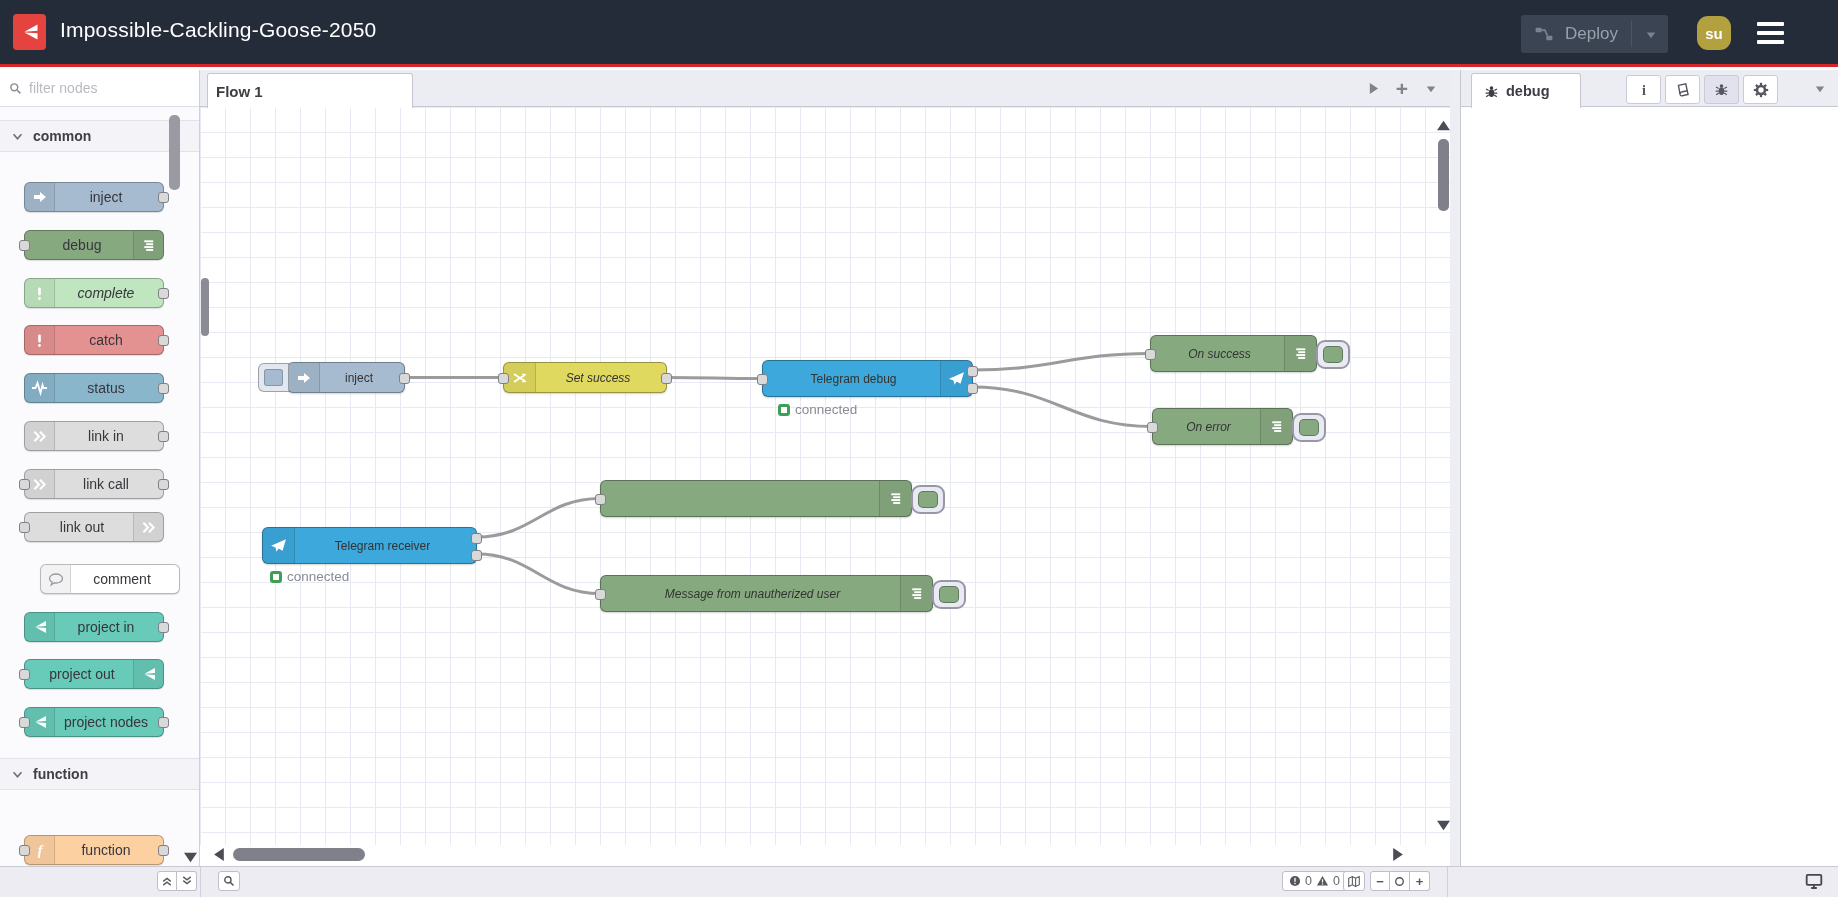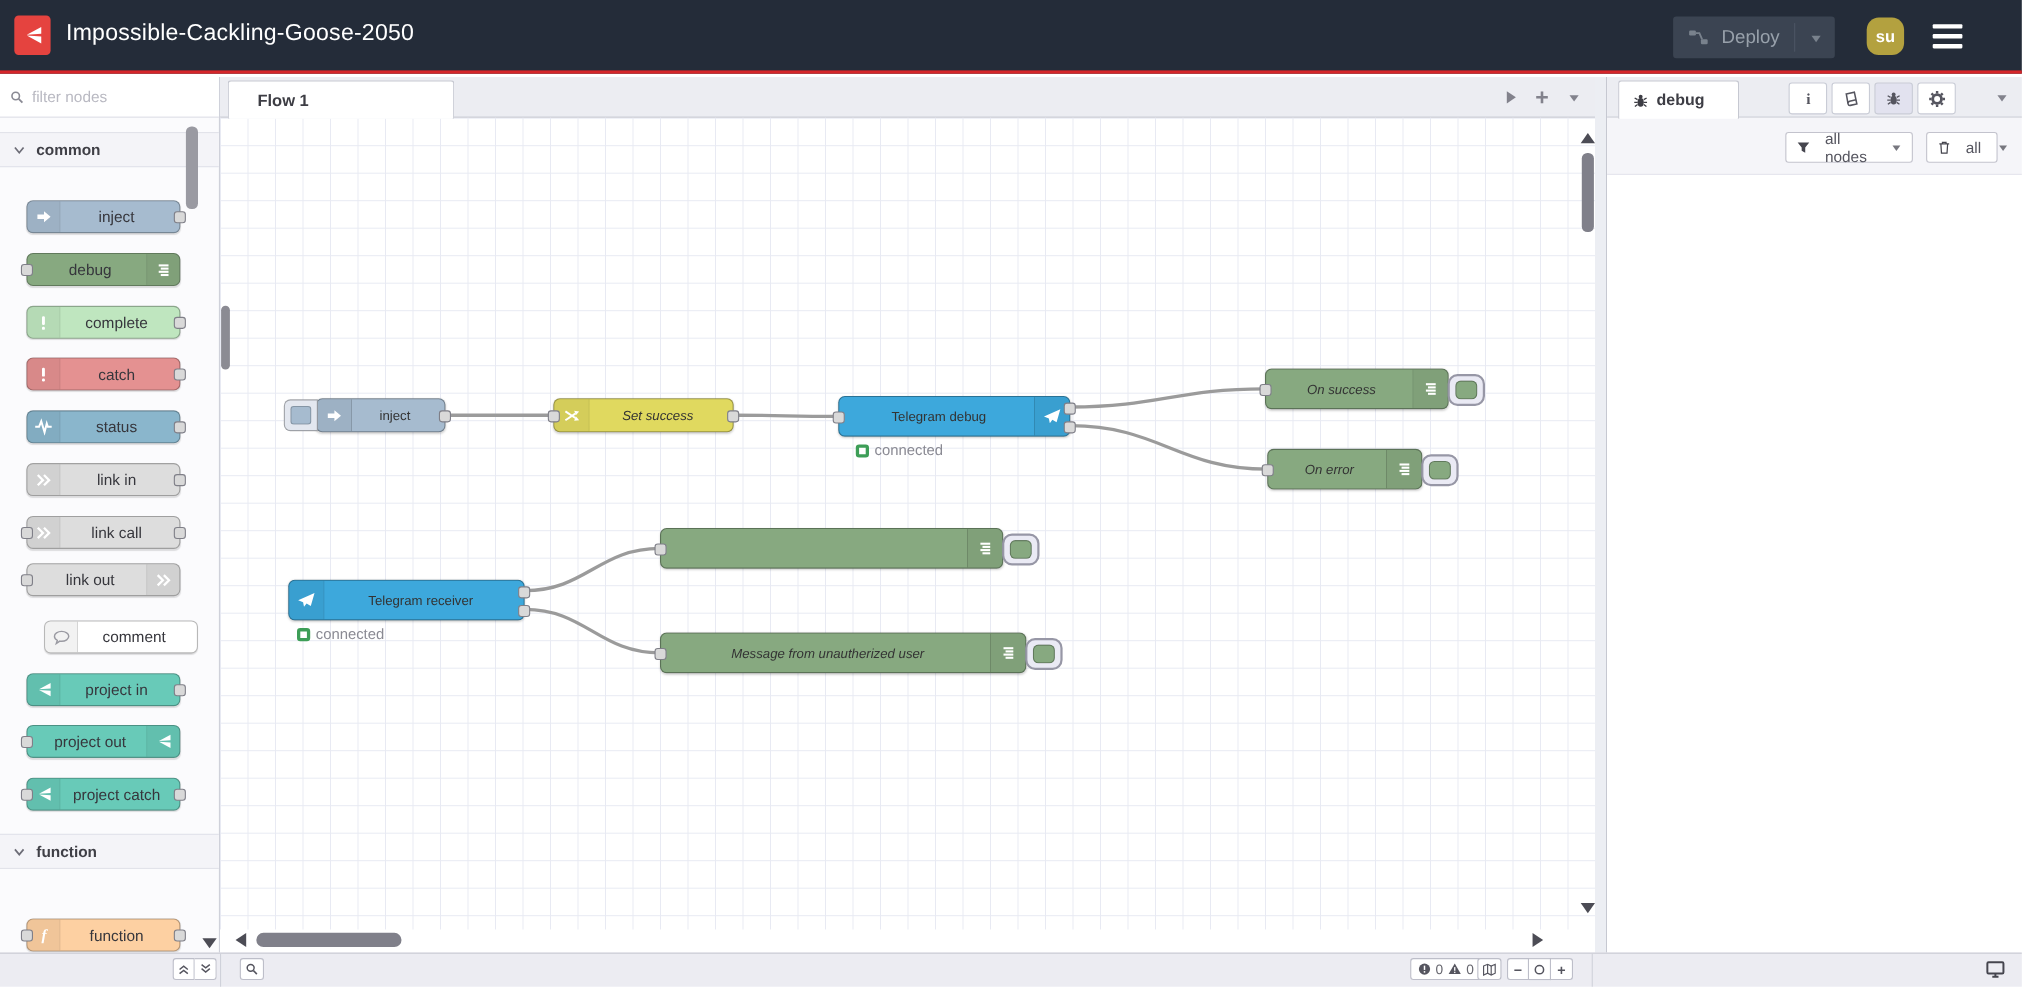--- a/index.html
+++ b/index.html
@@ -39,21 +39,21 @@
   .pal-icn.right { right:0; border-left:1px solid rgba(0,0,0,.12); border-radius:0 5px 5px 0; }
   .pal-lbl { position:absolute; top:0; bottom:0; display:flex; align-items:center; justify-content:center; font-size:14px; color:#36363c; }
   .port { position:absolute; width:11px; height:11px; background:#d9d9d9; border:1px solid #7f7f88; border-radius:3px; }
   .pal-scroll-thumb { position:absolute; left:169px; top:45px; width:11px; height:75px; background:#9a9aa2; border-radius:5px; }
   .pal-scroll-down { position:absolute; left:183px; bottom:2px; color:#4c4c55; }
 
   
   .canvas { position:absolute; left:200px; top:70px; width:1250px; bottom:31px; background:#fff; }
   .tabrow { position:absolute; left:0; top:0; width:100%; height:37px; background:#ecedf2; border-bottom:1px solid #c6c8d1; }
   .flow-tab { position:absolute; left:7px; top:3px; width:206px; height:35px; background:#fff; border:1px solid #c6c8d1; border-bottom:none; border-radius:3px 3px 0 0; display:flex; align-items:center; z-index:2; }
-  .flow-tab span { margin-left:26px; font-size:15px; font-weight:bold; color:#3d3d44; }
+  .flow-tab span { margin-left:8px; font-size:15px; font-weight:bold; color:#3d3d44; }
   .tab-btns { position:absolute; right:13px; top:0; height:37px; display:flex; align-items:center; gap:17px; color:#82828c; }
   .cv-inner { position:absolute; left:0; top:37px; width:1250px; height:738px; overflow:hidden;
       background-image:linear-gradient(to right,#e8eaf3 1px,transparent 1px),linear-gradient(to bottom,#e8eaf3 1px,transparent 1px);
       background-size:25px 25px; }
   .wires { position:absolute; left:0; top:0; }
   .fnode { position:absolute; border:1px solid rgba(0,0,0,.32); border-radius:6px; box-shadow:0 1px 2px rgba(0,0,0,.18); }
   .fn-icn { position:absolute; top:0; bottom:0; width:32px; background:rgba(0,0,0,.05); display:flex; align-items:center; justify-content:center; color:#fff; }
   .fn-icn.left { left:0; border-right:1px solid rgba(0,0,0,.14); border-radius:5px 0 0 5px; }
   .fn-icn.right { right:0; border-left:1px solid rgba(0,0,0,.14); border-radius:0 5px 5px 0; }
   .fn-lbl { position:absolute; top:0; bottom:0; display:flex; align-items:center; justify-content:center; font-size:12px; color:#333; white-space:nowrap; }
@@ -172,21 +172,21 @@
             <svg width="15" height="15" viewBox="0 0 16 16" fill="currentColor">
               <rect x="3.5" y="2.5" width="9.5" height="2"></rect>
               <rect x="5.5" y="5.6" width="7.5" height="2"></rect>
               <rect x="3.5" y="8.7" width="9.5" height="2"></rect>
               <rect x="5.5" y="11.8" width="7.5" height="2"></rect>
             </svg>
           </span>
           <span class="pal-lbl" style="left:6px;right:30px">debug</span>
           <span class="port" style="left:-6px;top:9px"></span>
         </div>
-        <div class="pal-item" style="top: 171px; background: rgb(191, 230, 191);">
+        <div class="pal-item" style="top: 171px; background: rgb(191, 230, 191); font-style: italic;">
           <span class="icn pal-icn left" style="color:#ffffff">
             <svg width="15" height="15" viewBox="0 0 16 16" fill="currentColor">
               <rect x="6.6" y="1.5" width="2.8" height="8.5" rx="1.2"></rect>
               <rect x="6.6" y="11.8" width="2.8" height="3" rx="1.2"></rect>
             </svg>
           </span>
           <span class="pal-lbl" style="left:30px;right:6px">complete</span>
           <span class="port" style="right:-6px;top:9px"></span>
         </div>
         <div class="pal-item" style="top: 218px; background: rgb(228, 145, 145);">
@@ -267,21 +267,21 @@
           <span class="pal-lbl" style="left:6px;right:30px">project out</span>
           <span class="port" style="left:-6px;top:9px"></span>
         </div>
         <div class="pal-item" style="top: 600px; background: rgb(104, 202, 184);">
           <span class="icn pal-icn left" style="color:#ffffff">
             <svg width="16" height="16" viewBox="0 0 16 16" fill="currentColor">
               <polygon points="14,2 14,7 3.5,7.7"></polygon>
               <polygon points="14,9 14,14 3.5,8.3"></polygon>
             </svg>
           </span>
-          <span class="pal-lbl" style="left:30px;right:6px">project catch</span>
+          <span class="pal-lbl" style="left:30px;right:6px">project nodes</span>
           <span class="port" style="left:-6px;top:9px"></span>
           <span class="port" style="right:-6px;top:9px"></span>
         </div>
         <div class="pal-cat" style="top: 651px;">
           <span class="icn">
             <svg width="11" height="9" viewBox="0 0 14 10" fill="none" stroke="currentColor" stroke-width="2">
               <polyline points="2,2 7,8 12,2"></polyline>
             </svg>
           </span>
           <span class="cat-lbl">function</span>
@@ -530,48 +530,20 @@
               </g>
             </svg>
         </span>
       </div>
       <span class="sb-car icn">
         <svg width="12" height="10" viewBox="0 0 14 12">
             <polygon points="2,3 12,3 7,10" fill="currentColor"></polygon>
           </svg>
       </span>
     </div>
-    <div class="sb-toolbar">
-      <div class="tb-btn" style="left:162px;width:116px">
-        <span class="icn">
-          <svg width="13" height="13" viewBox="0 0 16 16">
-              <path d="M1.5 2h13L10 7.5V13.5l-4-2.4V7.5z" fill="currentColor"></path>
-            </svg>
-        </span>
-        <span>all nodes</span>
-        <span class="car icn">
-          <svg width="10" height="9" viewBox="0 0 14 12">
-              <polygon points="2,3 12,3 7,10" fill="currentColor"></polygon>
-            </svg>
-        </span>
-      </div>
-      <div class="tb-btn" style="left:290px;width:65px">
-        <span class="icn">
-          <svg width="13" height="14" viewBox="0 0 16 16" fill="none" stroke="currentColor" stroke-width="1.4">
-              <path d="M2.5 4h11M6 4V2.3h4V4M4.2 4l.7 10.5h6.2L11.8 4"></path>
-            </svg>
-        </span>
-        <span>all</span>
-        <span class="car icn">
-          <svg width="10" height="9" viewBox="0 0 14 12">
-              <polygon points="2,3 12,3 7,10" fill="currentColor"></polygon>
-            </svg>
-        </span>
-      </div>
-    </div>
     <div class="sb-body"></div>
   </div>
 
   <div class="statusbar">
     <div class="vline" style="left:200px"></div>
     <div class="vline" style="left:1447px"></div>
 
     <div class="ft-group" style="left:157px">
       <span class="gbtn">
         <svg width="12" height="12" viewBox="0 0 16 16" fill="none" stroke="currentColor" stroke-width="1.8">

